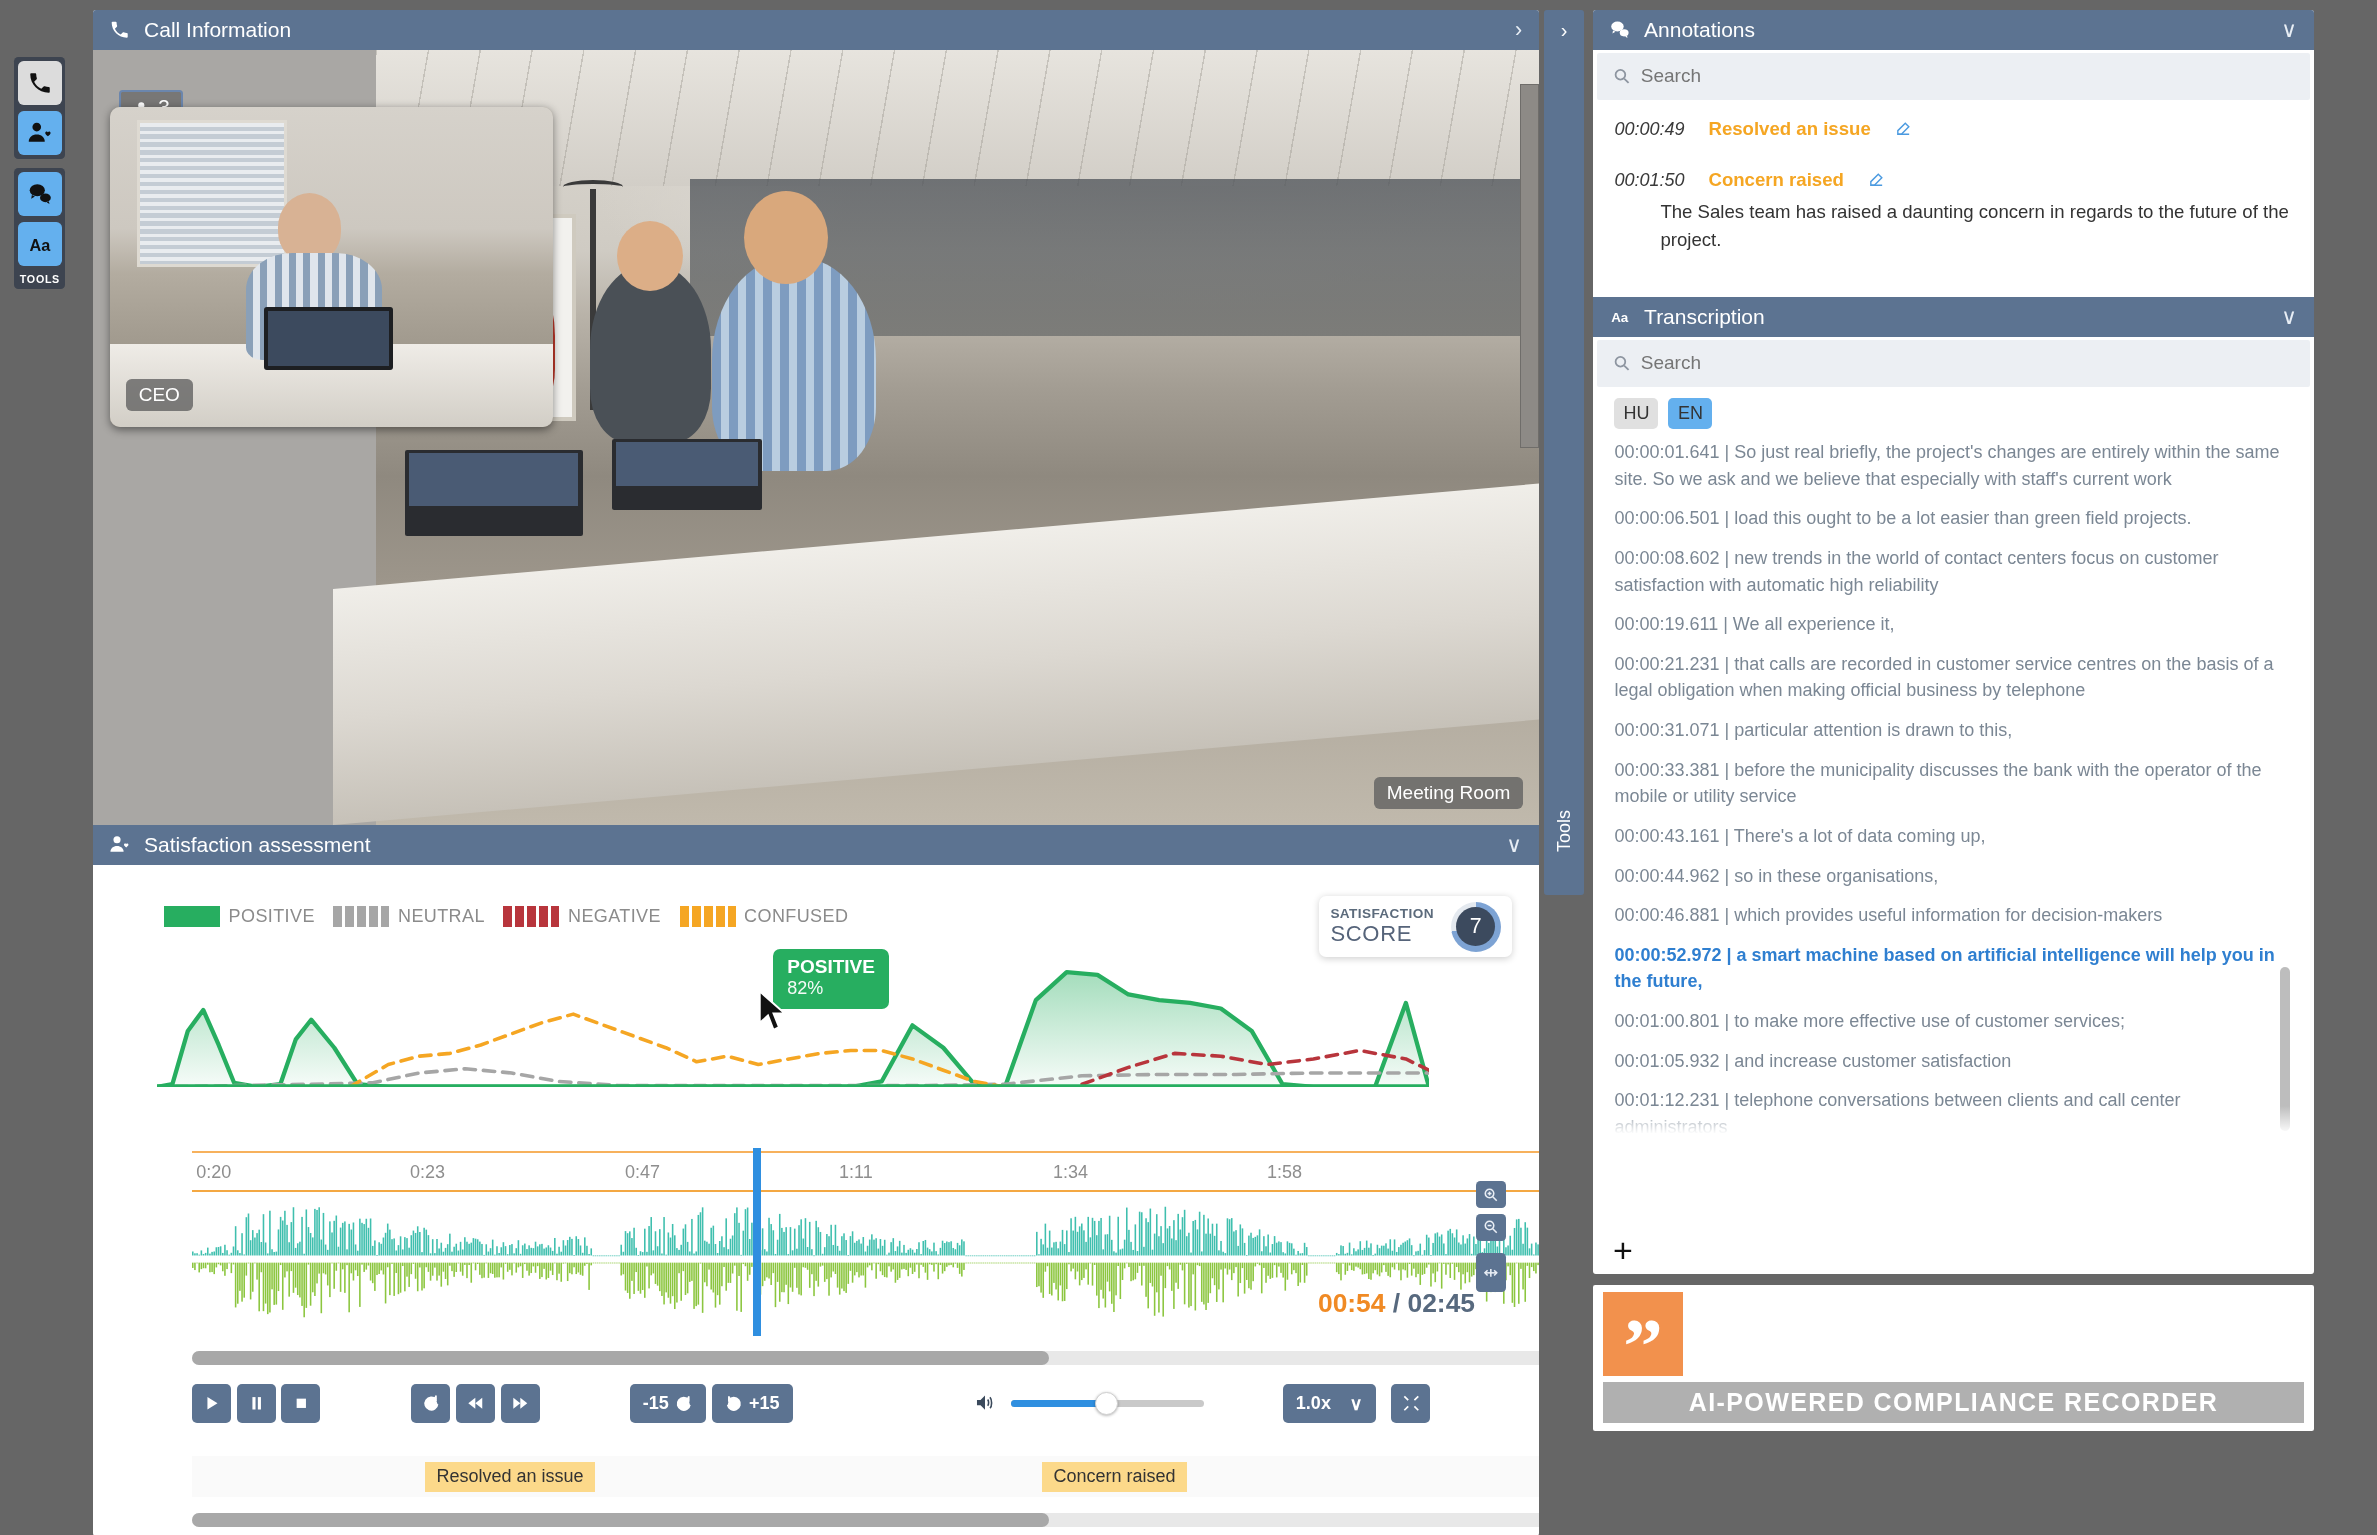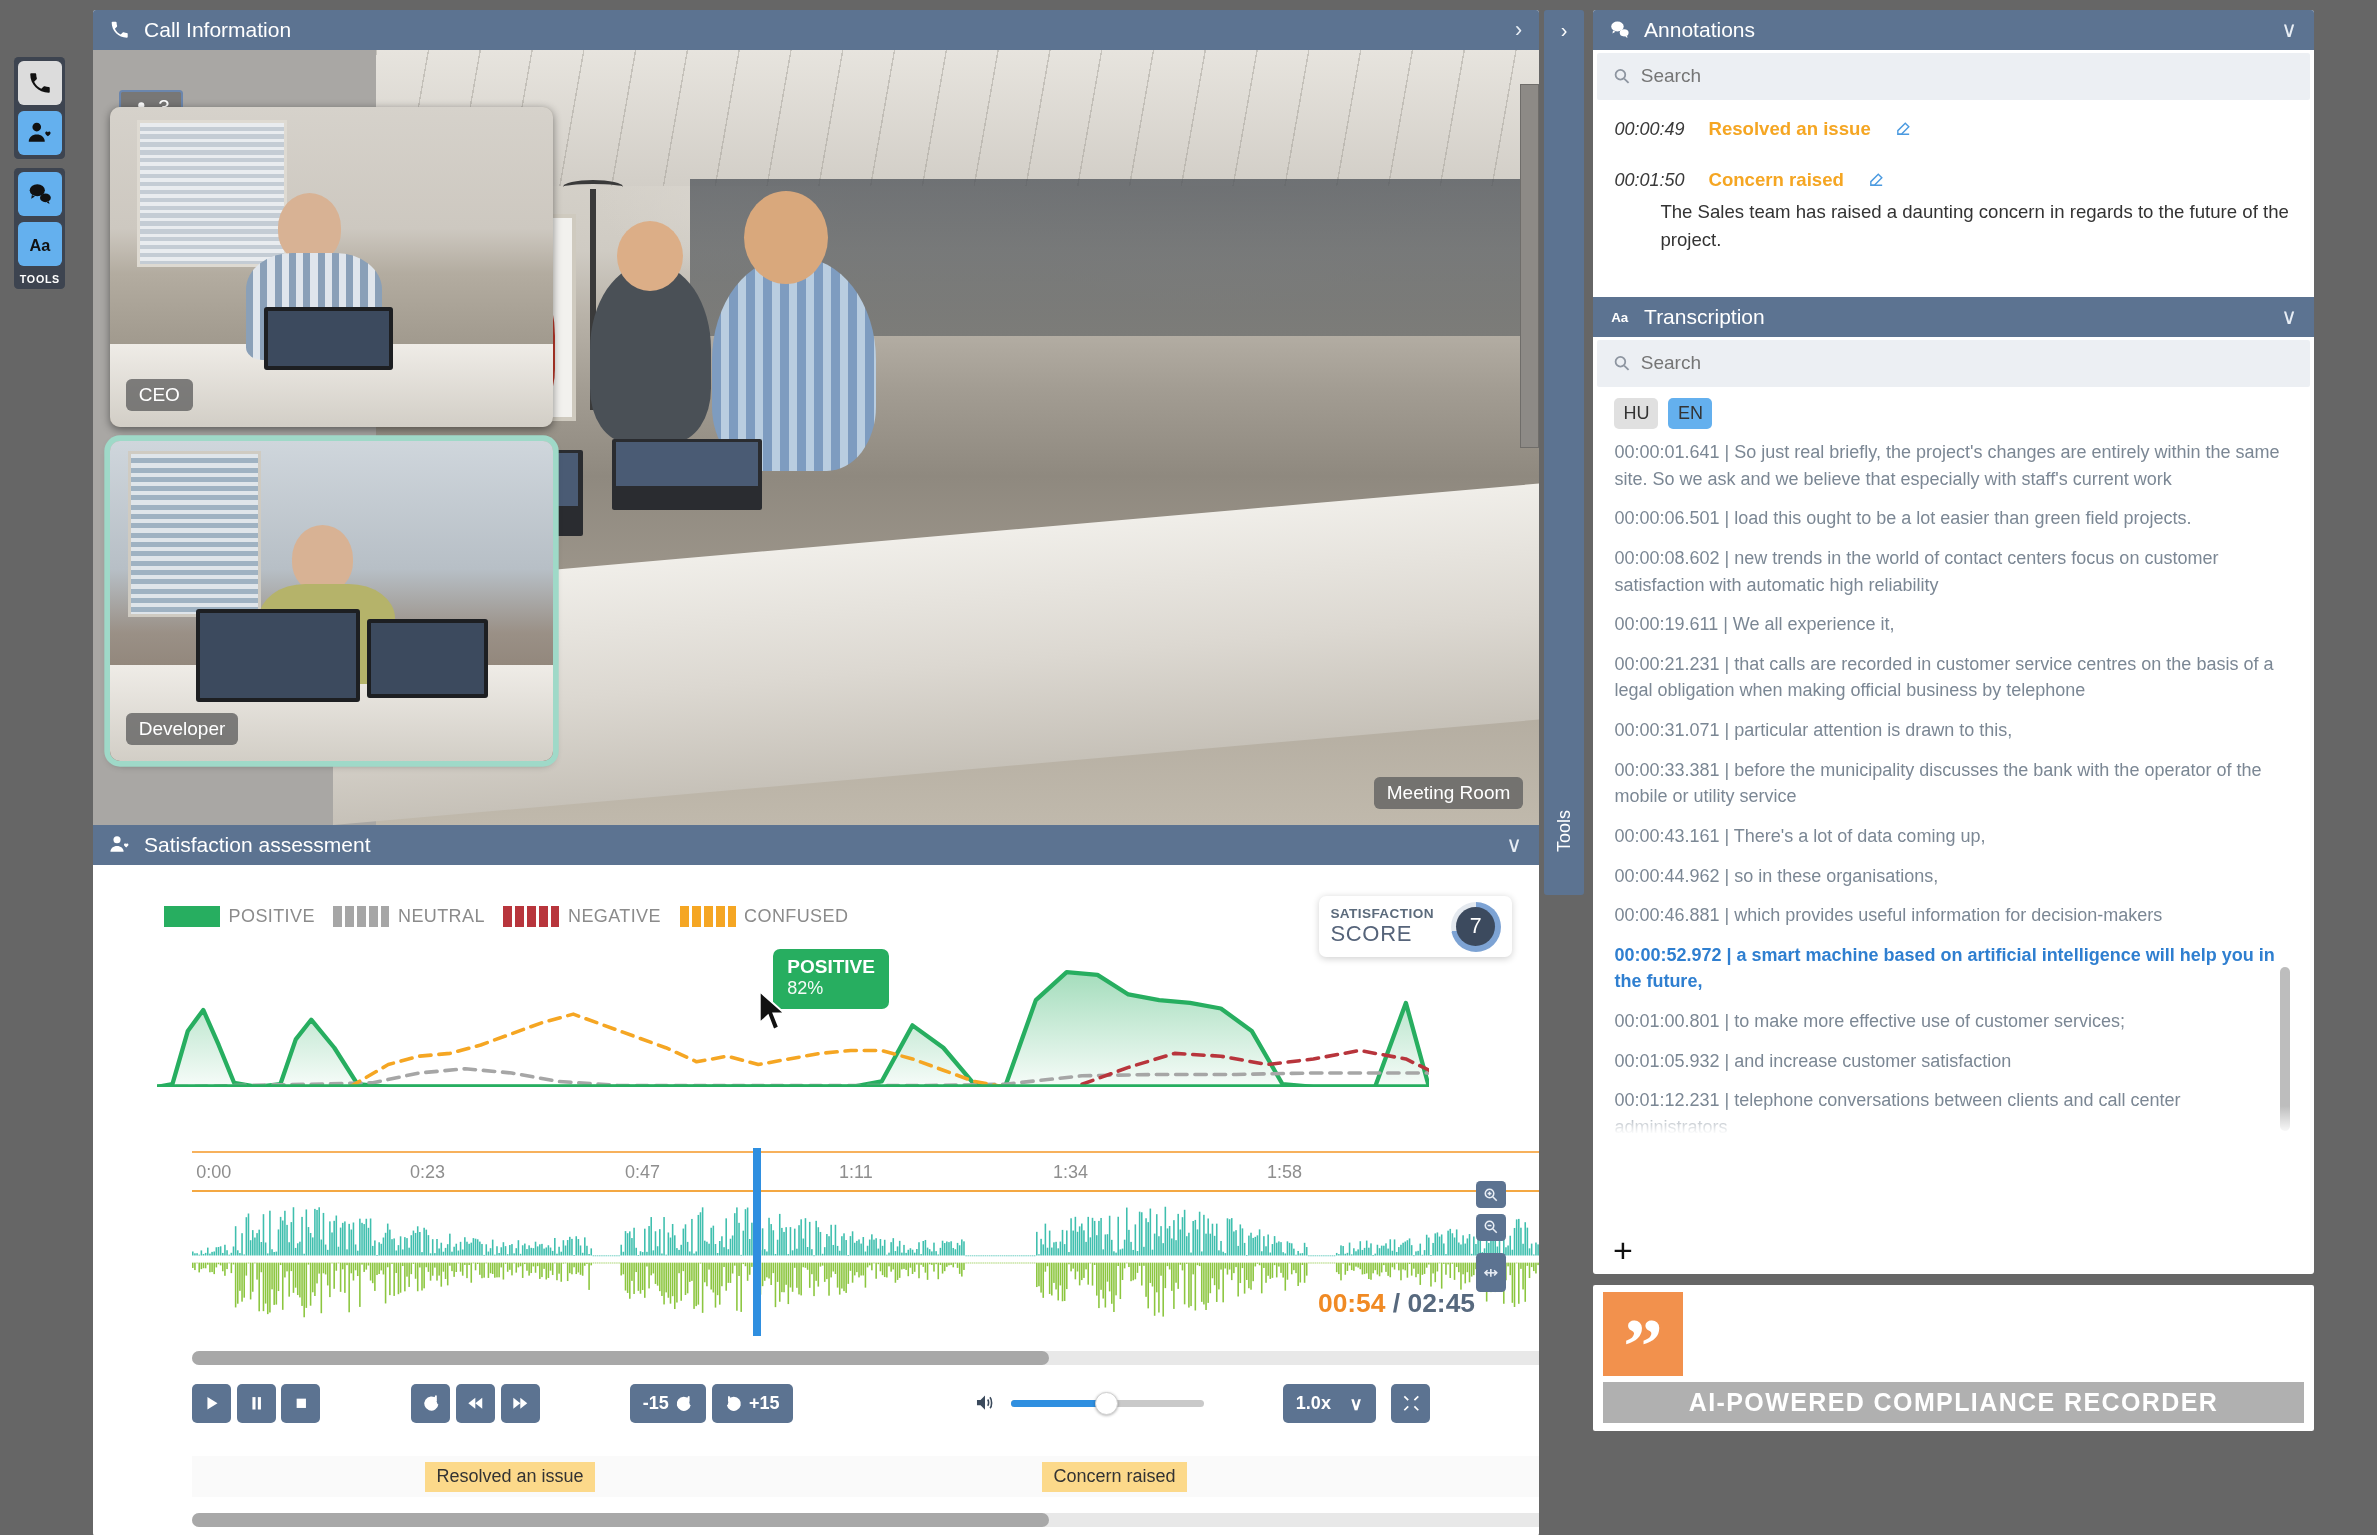--- a/index.html
+++ b/index.html
@@ -306,30 +306,20 @@
     <div class="thumb" id="thumb-ceo">
       <div class="th-bg1"></div>
       <div class="th-win"></div>
       <div class="th-desk"></div>
       <div class="th-head" style="left:168px;top:86px;width:63px;height:69px;"></div>
       <div class="th-body" style="left:136px;top:146px;width:136px;height:107px;background:repeating-linear-gradient(90deg,#8aa0b8 0 7.1px,#dfe5ec 7.1px 14.3px);"></div>
       <div class="th-mon" style="left:154px;top:200px;width:129px;height:63px;"></div>
       <div class="th-name">CEO</div>
     </div>
 
-    <div class="thumb sel" id="thumb-dev">
-      <div class="th-bg1" style="background:linear-gradient(#cfd6dc 0%,#b7bfc6 40%,#9a9086 60%,#7d6f61 100%);"></div>
-      <div class="th-win2"></div>
-      <div class="th-desk" style="height:30%;"></div>
-      <div class="th-head" style="left:182px;top:84px;width:61px;height:67px;"></div>
-      <div class="th-body" style="left:149px;top:143px;width:136px;height:100px;background:#b5b36a;"></div>
-      <div class="th-mon" style="left:86px;top:168px;width:164px;height:93px;"></div>
-      <div class="th-mon" style="left:257px;top:178px;width:121px;height:79px;"></div>
-      <div class="th-name">Developer</div>
-    </div>
   </div>
 
   <div class="panel-head">
     <span class="ph-icon">
       <svg viewBox="0 0 24 24">
           <circle cx="9" cy="6.5" r="4"></circle>
           <path d="M1.6 20c0-4.1 3.3-6.6 7.4-6.6s7.4 2.5 7.4 6.6z"></path>
           <path d="M19.3 11.2c-.9-1-2.5-.4-2.5.9 0 1 1.3 2.1 2.5 3 1.2-.9 2.5-2 2.5-3 0-1.3-1.6-1.9-2.5-.9z"></path>
         </svg>
     </span>
@@ -379,21 +369,21 @@
         <div class="s1">SATISFACTION</div>
         <div class="s2">SCORE</div>
       </div>
       <div id="score-ring">
         <div class="inner">7</div>
       </div>
     </div>
   </div>
 
   <div id="ruler">
-      <span class="tk" style="left: 4.3px;">0:00</span>
+      <span class="tk" style="left: 4.3px;">0:20</span>
       <span class="tk" style="left: 218px;">0:23</span>
       <span class="tk" style="left: 433px;">0:47</span>
       <span class="tk" style="left: 647px;">1:11</span>
       <span class="tk" style="left: 861px;">1:34</span>
       <span class="tk" style="left: 1075px;">1:58</span>
     </div>
   <div id="playhead"></div>
 
   <svg id="waves" viewBox="0 0 1920 200" preserveAspectRatio="none">
     <g id="wave-teal">

